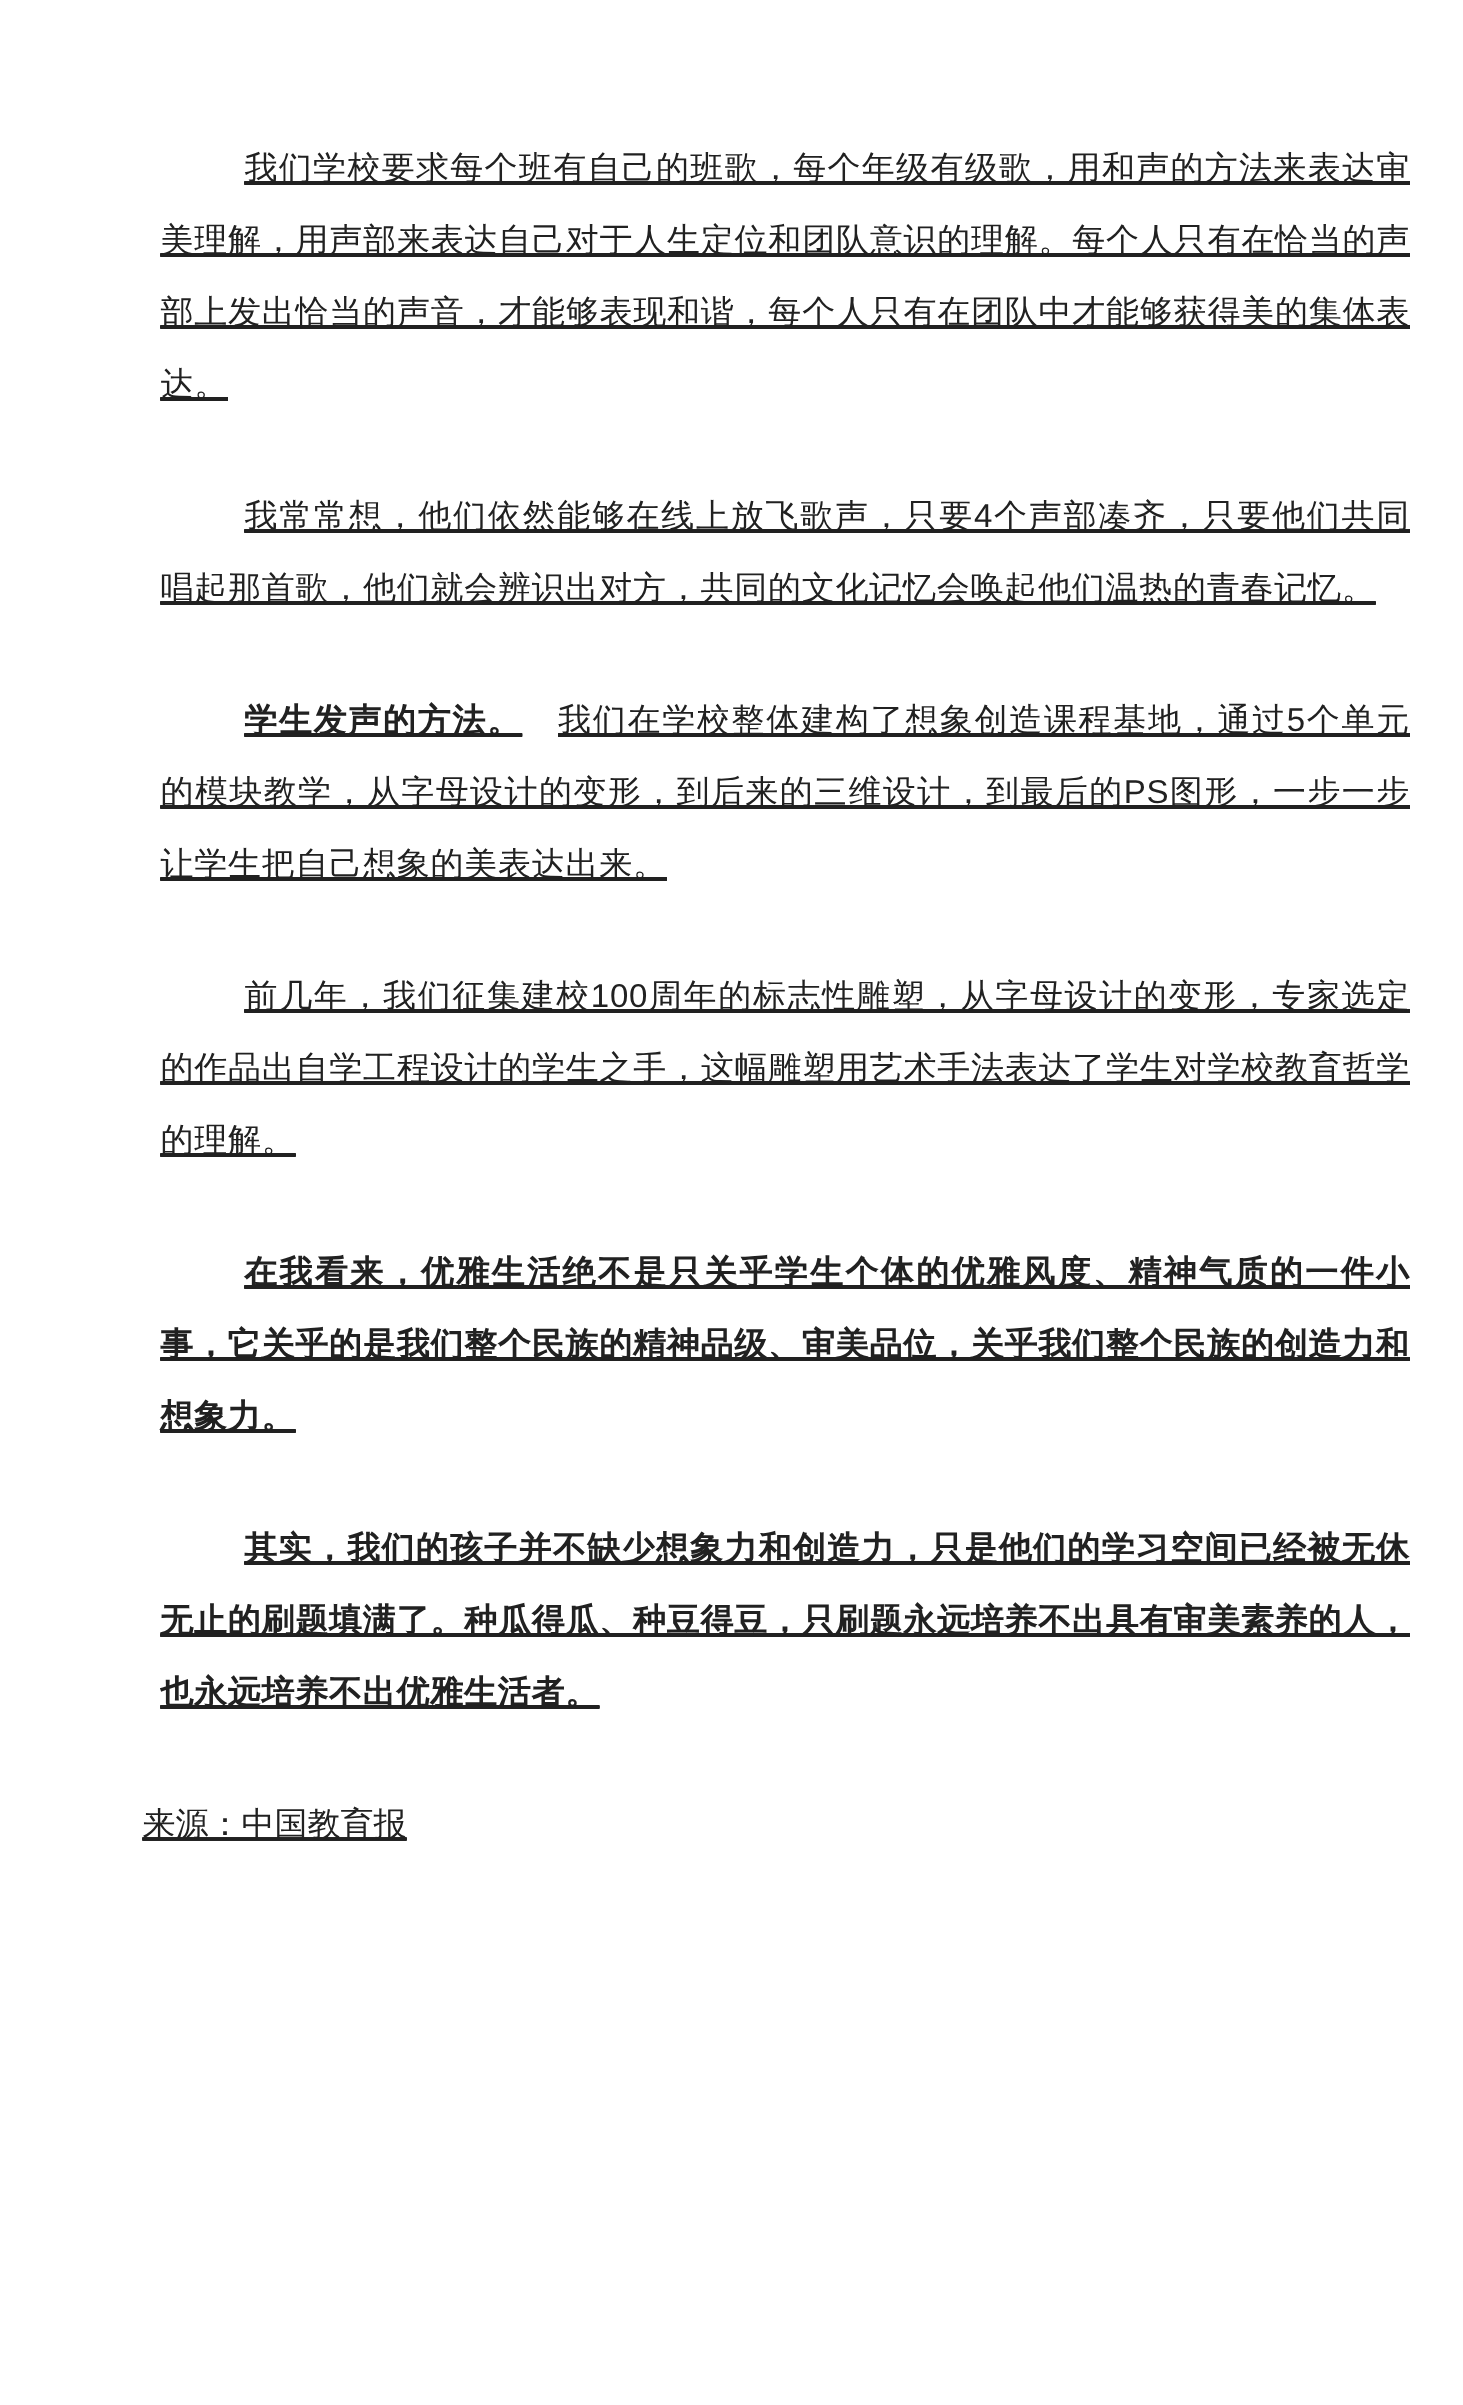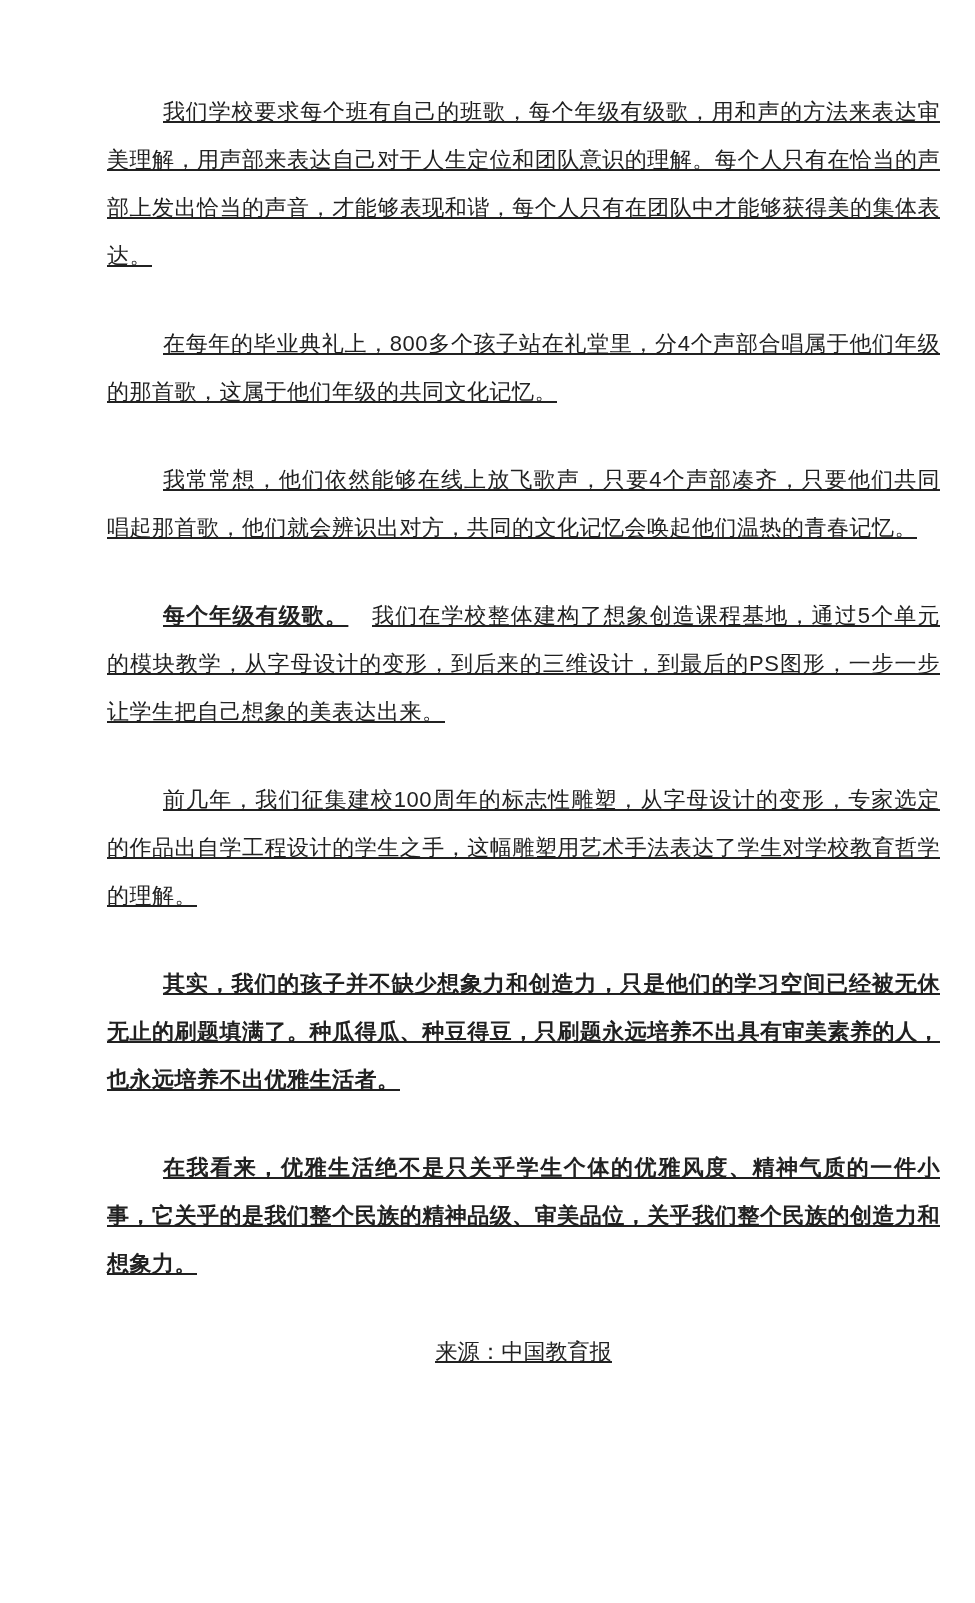--- a/index.html
+++ b/index.html
@@ -28,44 +28,43 @@
     letter-spacing: 0.5px;
     margin-bottom: 40px;
     font-weight: 400;
   }
   .para.bold { font-weight: 700; }
   .seg.bold { font-weight: 700; }
   .source-line {
     font-size: 22px;
     line-height: 48px;
     color: #212121;
-    text-align: center;
+    text-align: left;
     margin-top: 8px;
     font-weight: 400;
   }
   .bottom-strip {
     position: absolute;
     left: 38px;
     right: 33px;
     top: 1594px;
     height: 7px;
     background: #d9d9d9;
     opacity: 0.85;
   }
 </style>
 </head>
 <body style="color: rgb(33, 33, 33);">
 
 <div class="page">
   <div class="article">
     <div id="paragraphs">
         <p class="para"><span class="seg">我们学校要求每个班有自己的班歌，每个年级有级歌，用和声的方法来表达审美理解，用声部来表达自己对于人生定位和团队意识的理解。每个人只有在恰当的声部上发出恰当的声音，才能够表现和谐，每个人只有在团队中才能够获得美的集体表达。</span></p>
-        <p class="para"><span class="seg">在每年的毕业典礼上，800多个孩子站在礼堂里，分4个声部合唱属于他们年级的那首歌，这属于他们年级的共同文化记忆。</span></p>
         <p class="para"><span class="seg">我常常想，他们依然能够在线上放飞歌声，只要4个声部凑齐，只要他们共同唱起那首歌，他们就会辨识出对方，共同的文化记忆会唤起他们温热的青春记忆。</span></p>
-        <p class="para"><span class="seg bold">每个年级有级歌。</span><span class="seg">我们在学校整体建构了想象创造课程基地，通过5个单元的模块教学，从字母设计的变形，到后来的三维设计，到最后的PS图形，一步一步让学生把自己想象的美表达出来。</span></p>
+        <p class="para"><span class="seg bold">学生发声的方法。</span><span class="seg">我们在学校整体建构了想象创造课程基地，通过5个单元的模块教学，从字母设计的变形，到后来的三维设计，到最后的PS图形，一步一步让学生把自己想象的美表达出来。</span></p>
         <p class="para"><span class="seg">前几年，我们征集建校100周年的标志性雕塑，从字母设计的变形，专家选定的作品出自学工程设计的学生之手，这幅雕塑用艺术手法表达了学生对学校教育哲学的理解。</span></p>
+        <p class="para bold"><span class="seg bold">在我看来，优雅生活绝不是只关乎学生个体的优雅风度、精神气质的一件小事，它关乎的是我们整个民族的精神品级、审美品位，关乎我们整个民族的创造力和想象力。</span></p>
         <p class="para bold"><span class="seg bold">其实，我们的孩子并不缺少想象力和创造力，只是他们的学习空间已经被无休无止的刷题填满了。种瓜得瓜、种豆得豆，只刷题永远培养不出具有审美素养的人，也永远培养不出优雅生活者。</span></p>
-        <p class="para bold"><span class="seg bold">在我看来，优雅生活绝不是只关乎学生个体的优雅风度、精神气质的一件小事，它关乎的是我们整个民族的精神品级、审美品位，关乎我们整个民族的创造力和想象力。</span></p>
       </div>
     <div class="source-line">来源：中国教育报</div>
   </div>
   <div class="bottom-strip" style="background: rgb(217, 217, 217);"></div>
 </div>
 
 </body></html>

